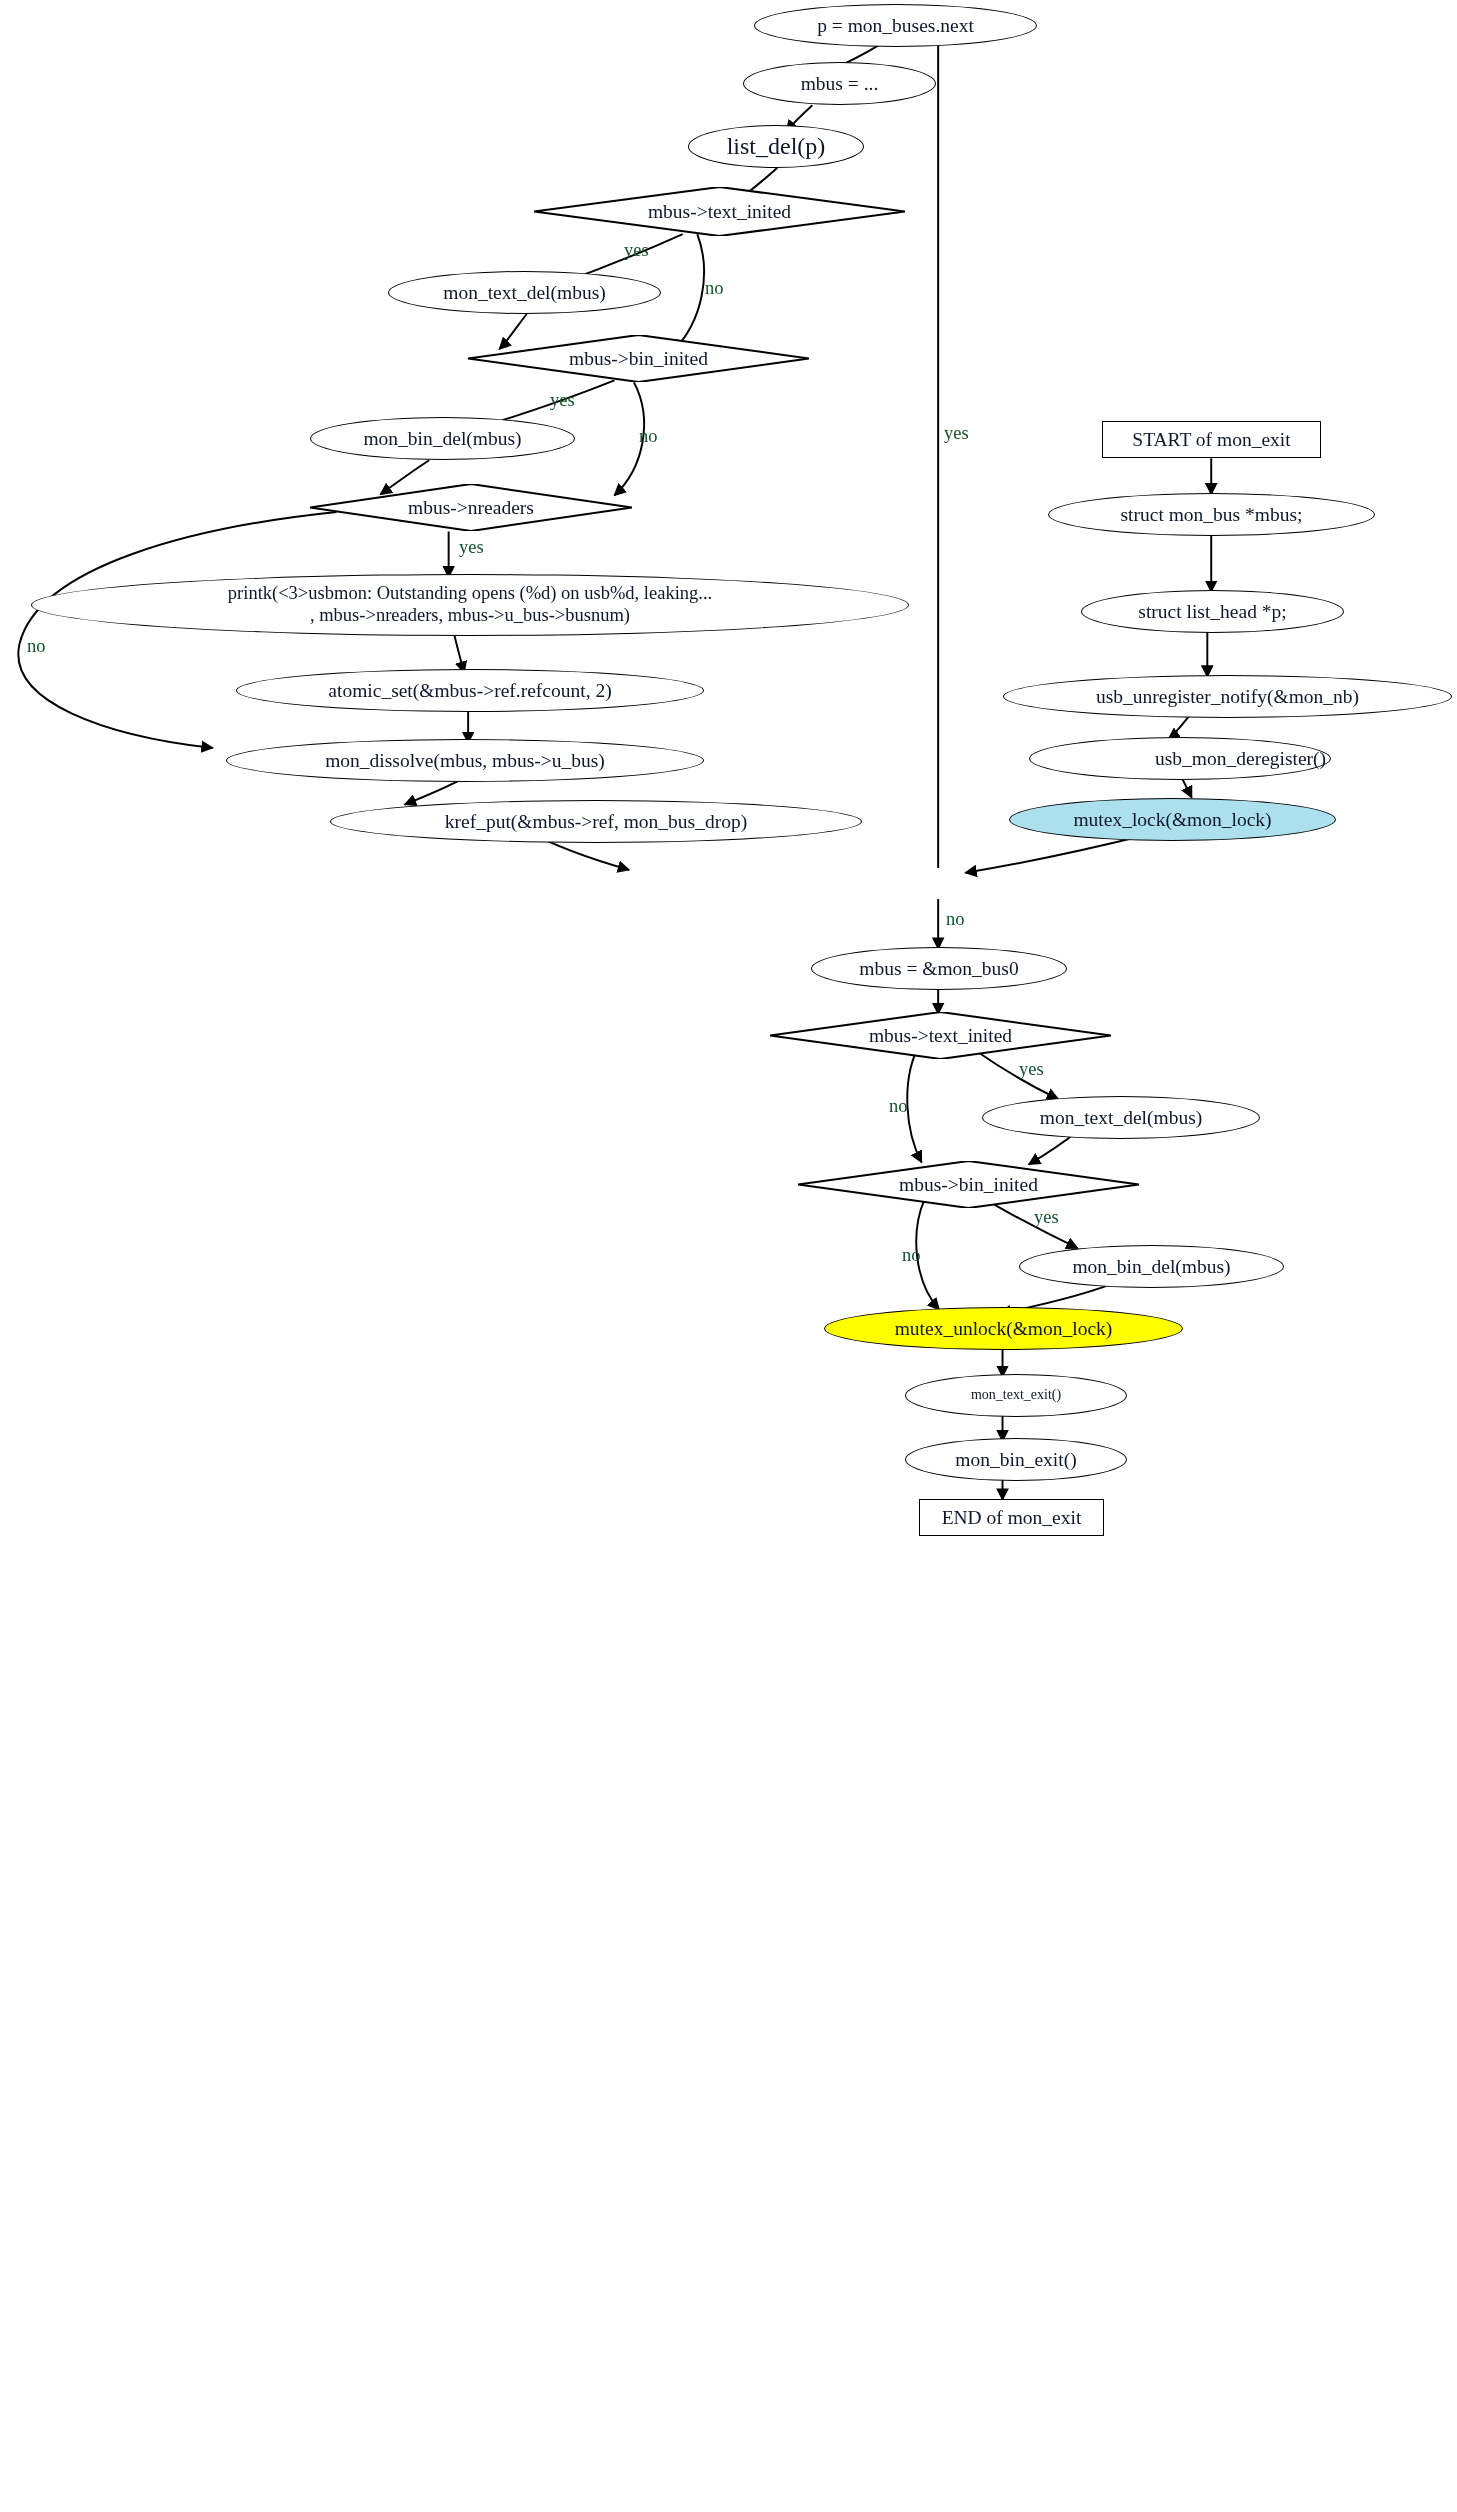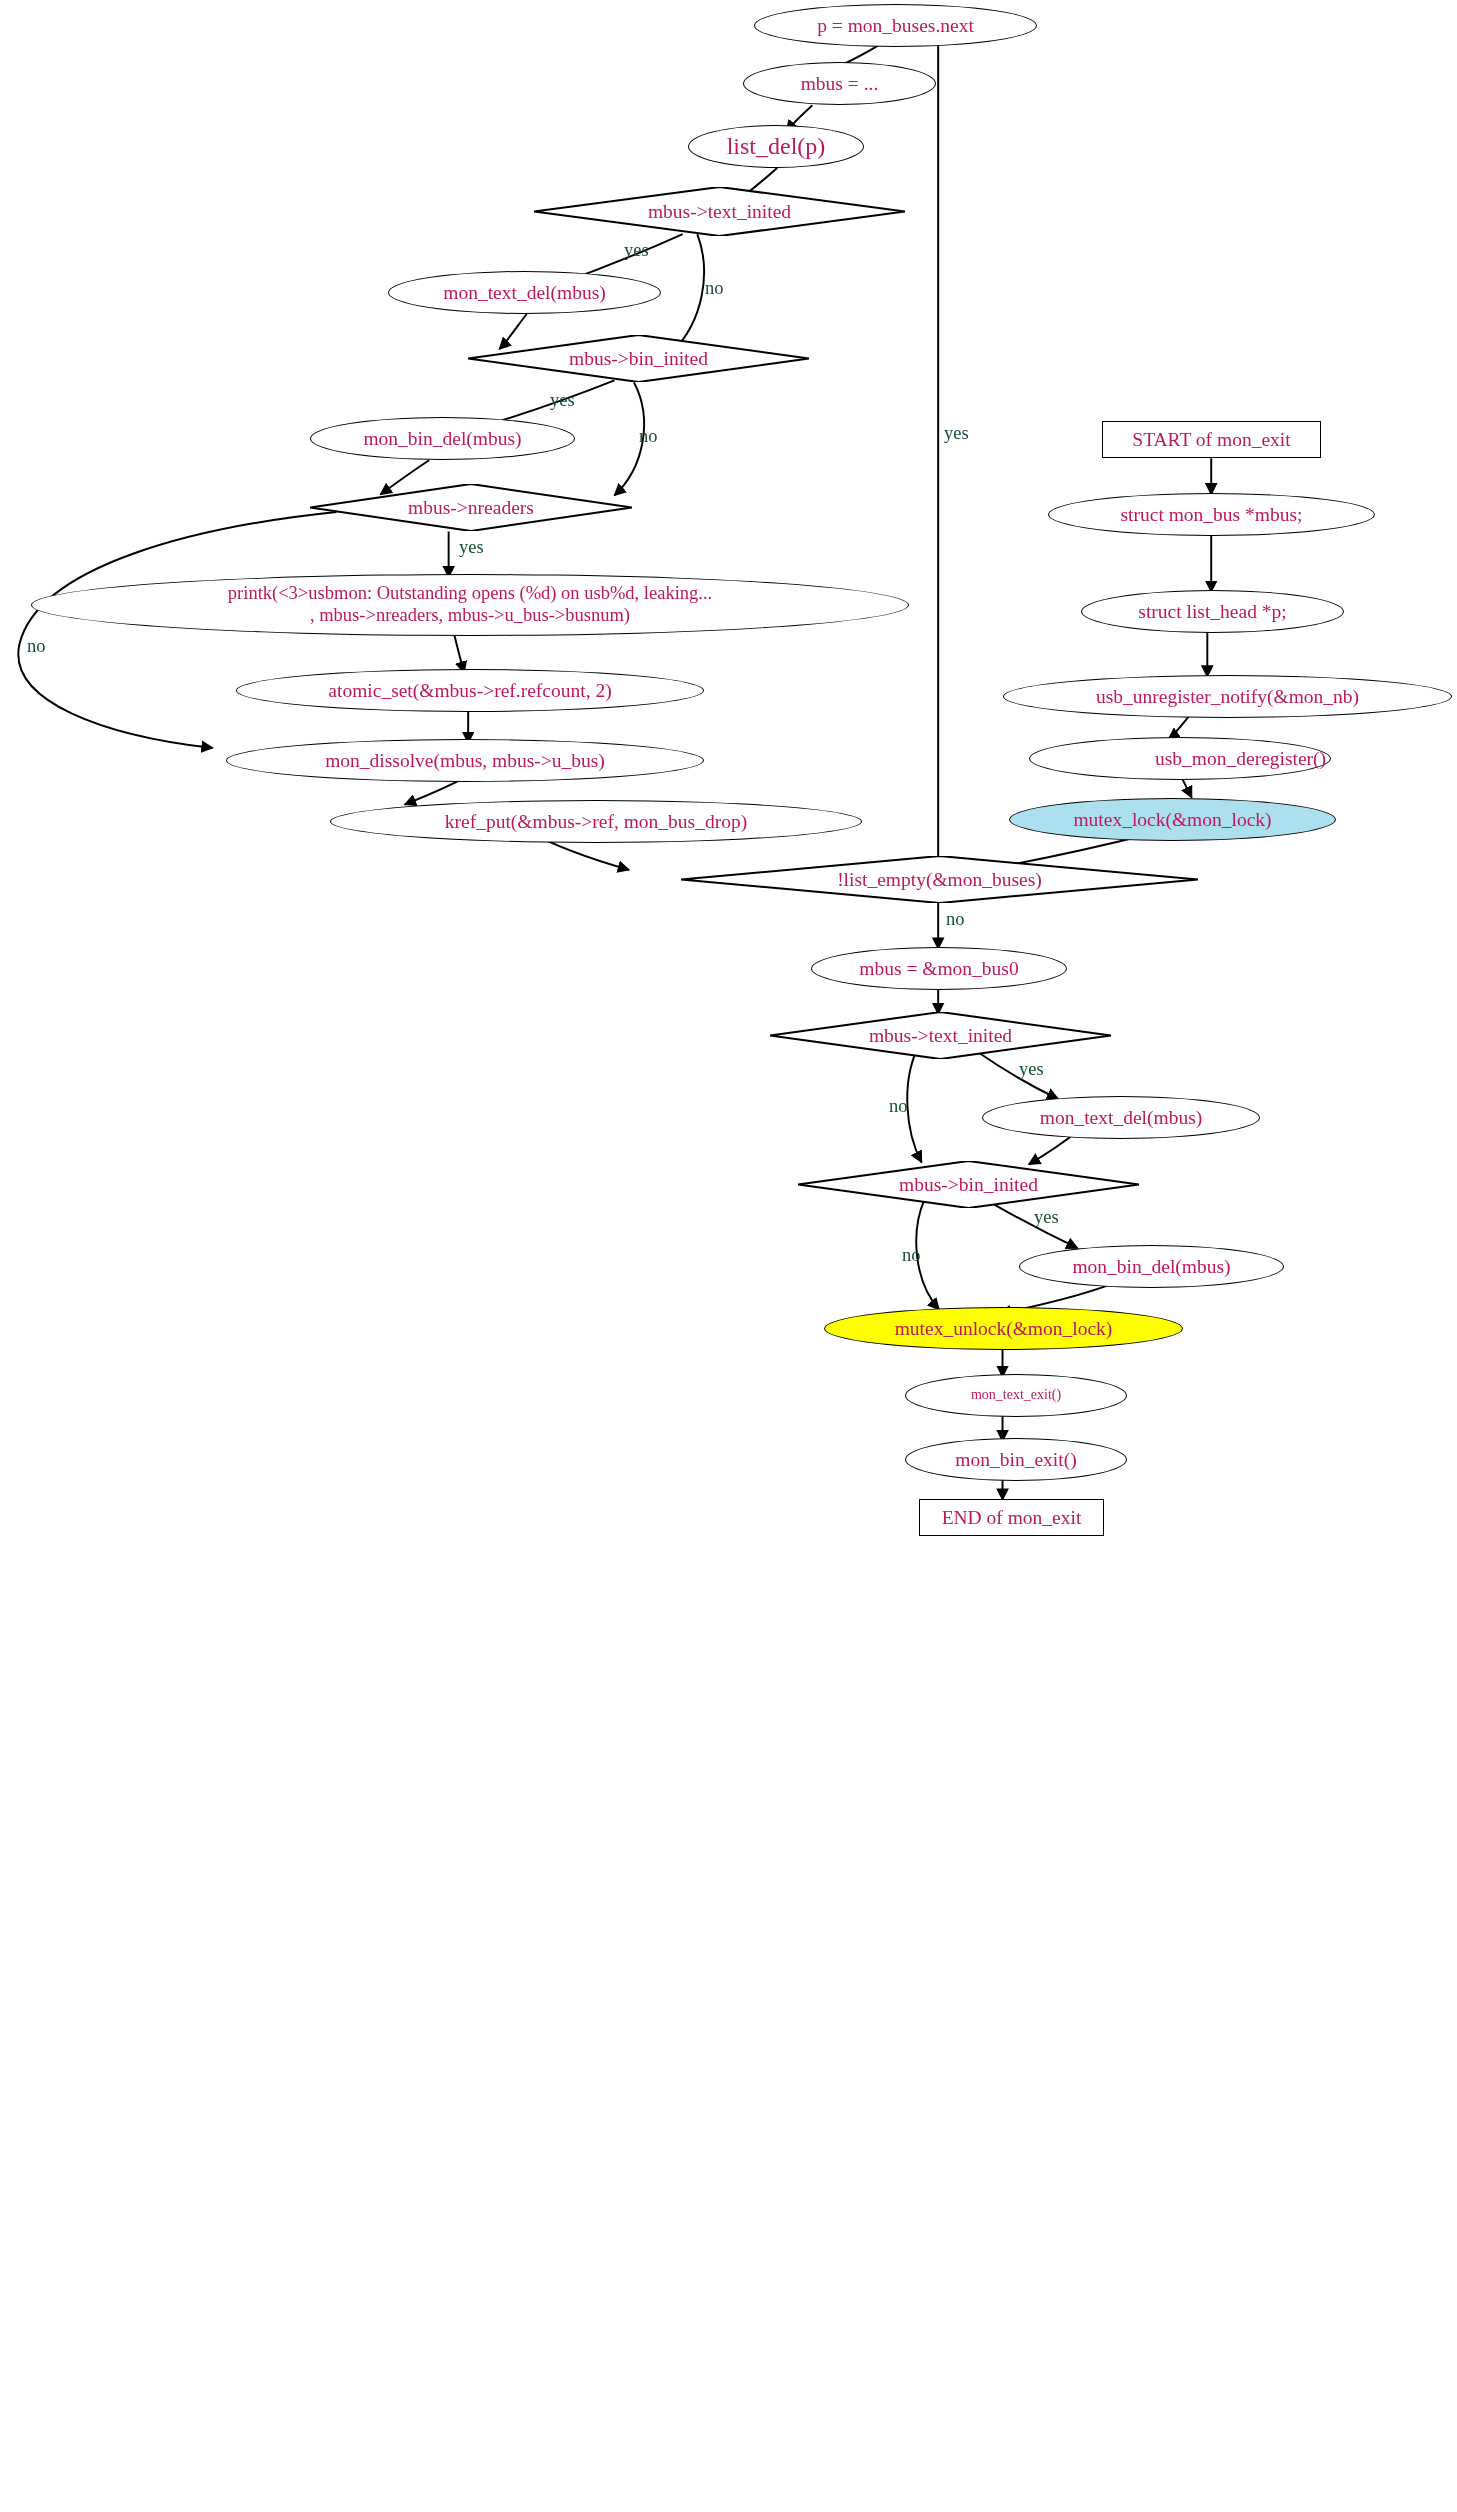--- a/index.html
+++ b/index.html
@@ -22,21 +22,21 @@
     width: 1458px;
     height: 2512px;
   }
   .node {
     position: absolute;
     box-sizing: border-box;
     display: flex;
     align-items: center;
     justify-content: center;
     text-align: center;
-    color: #be185d;
+    color: #0f172a;
     line-height: 1.18;
     white-space: pre;
   }
   .node.ellipse {
     border: 1.6px solid #000000;
     border-radius: 50%;
     background: #ffffff;
   }
   .node.box {
     border: 1.6px solid #000000;
@@ -227,26 +227,20 @@
   </div>
 
   <div class="node ellipse" style="left:1029px; top:737px; width:302px; height:43px; font-size:19.5px;justify-content:flex-end;">
     <span class="lbl">usb_mon_deregister()</span>
   </div>
 
   <div class="node ellipse" style="left:1009px; top:798px; width:327px; height:43px; font-size:19.5px; background:#ade0ee;">
     <span class="lbl">mutex_lock(&amp;mon_lock)</span>
   </div>
 
-  <div class="node diamond" style="left:681px; top:856px; width:517px; height:47px; font-size:19.5px;">
-    <svg class="dshape" viewBox="0 0 530 48" preserveAspectRatio="none">
-      <polygon points="265,0 530,24 265,48 0,24" fill="#ffffff" stroke="#000000" stroke-width="2" vector-effect="non-scaling-stroke"></polygon>
-    </svg>
-    <span class="dlabel">!list_empty(&amp;mon_buses)</span>
-  </div>
 
   <div class="node ellipse" style="left:811px; top:947px; width:256px; height:43px; font-size:19.5px;">
     <span class="lbl">mbus = &amp;mon_bus0</span>
   </div>
 
   <div class="node diamond" style="left:770px; top:1012px; width:341px; height:47px; font-size:19.5px;">
     <svg class="dshape" viewBox="0 0 350 48" preserveAspectRatio="none">
       <polygon points="175,0 350,24 175,48 0,24" fill="#ffffff" stroke="#000000" stroke-width="2" vector-effect="non-scaling-stroke"></polygon>
     </svg>
     <span class="dlabel">mbus-&gt;text_inited</span>

